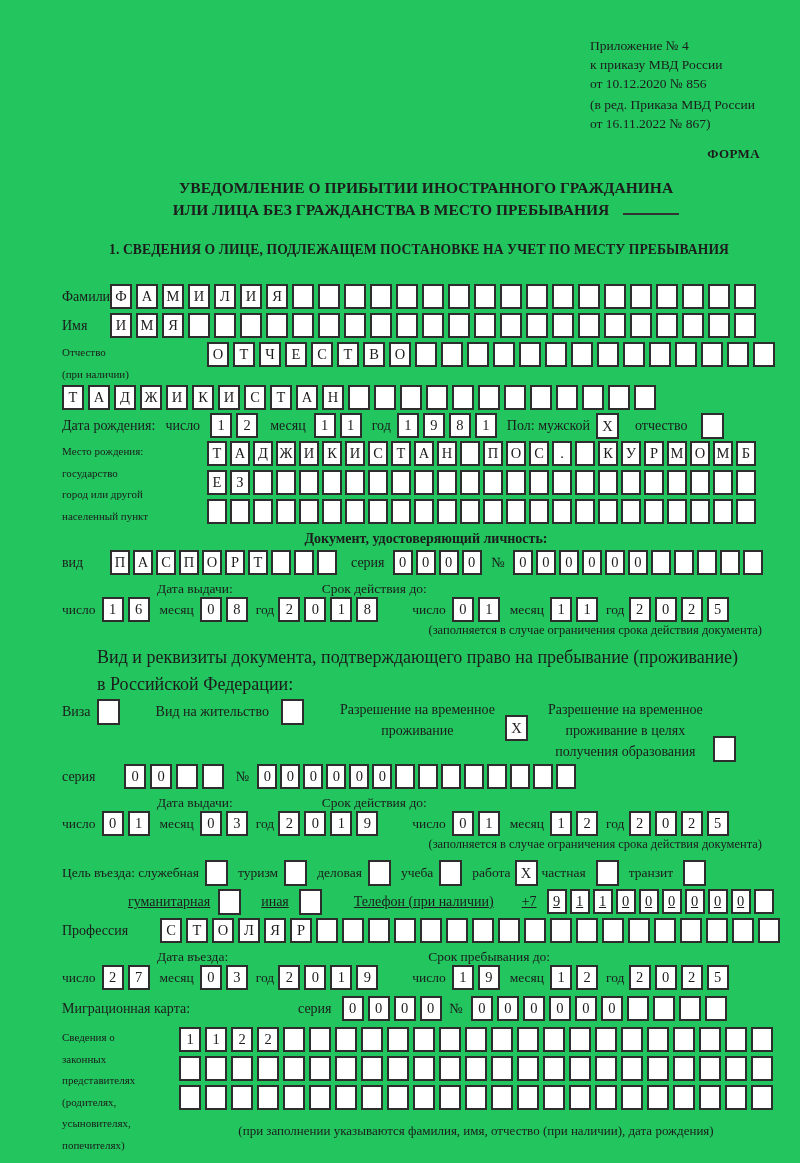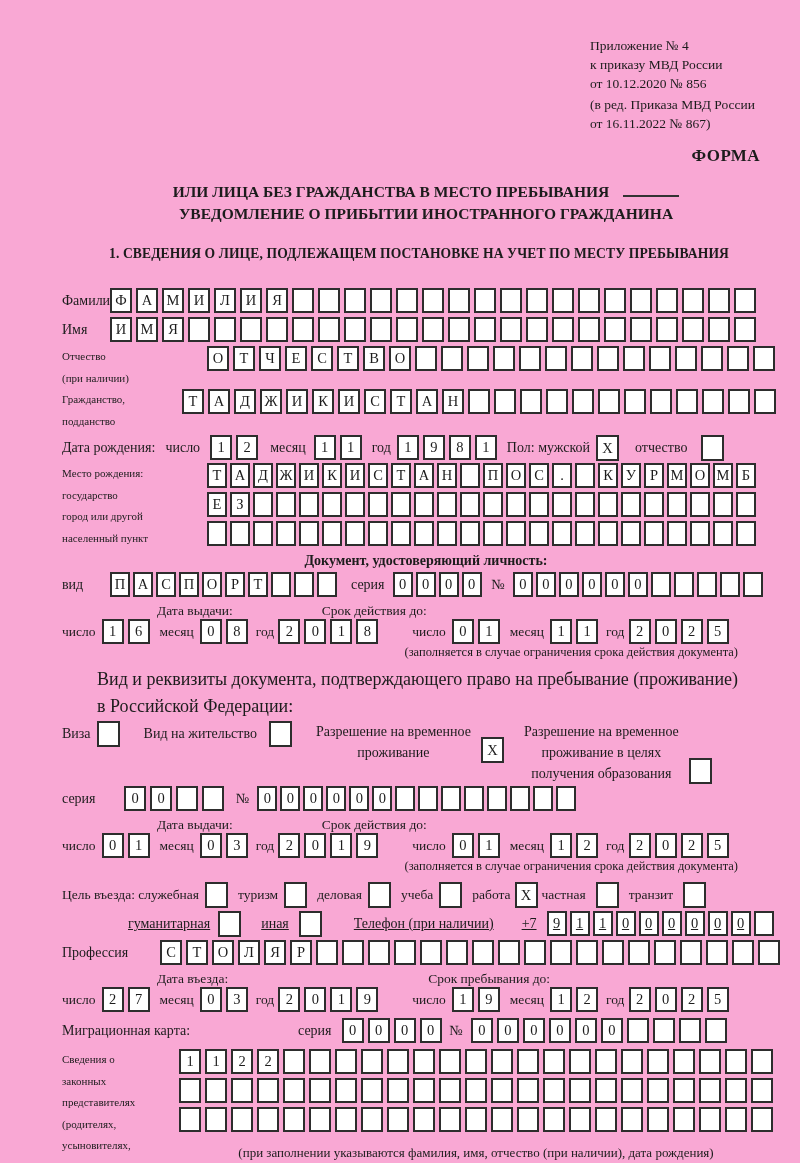--- a/index.html
+++ b/index.html
@@ -1,24 +1,24 @@
 <!DOCTYPE html>
 <html><head>
 <meta charset="utf-8">
 <style>
   html,body{margin:0;padding:0;background:#fff;}
   .page{
     position:relative;width:800px;height:1163px;box-sizing:border-box;
-    padding:36px 10px 0 62px;background:#f9a8d4;color:#1c1c1c;
+    padding:36px 10px 0 62px;background:#22c55e;color:#1c1c1c;
     font-family:"Liberation Serif","DejaVu Serif",serif;overflow:hidden;
   }
   
   .annex{width:176px;margin-left:auto;margin-right:24px;font-size:13.5px;line-height:19px;}
   .annex div{white-space:nowrap;}
-  .form-label{text-align:right;margin:13px 30px 0 0;font-weight:bold;font-size:17px;letter-spacing:.4px;}
+  .form-label{text-align:right;margin:13px 30px 0 0;font-weight:bold;font-size:13px;letter-spacing:.4px;}
   .title{margin-top:15px;text-align:center;font-weight:bold;font-size:15.5px;line-height:22px;}
   .u-line{display:inline-block;width:56px;border-bottom:2.5px solid #333;height:12px;margin-left:14px;}
   .sec-h{margin-top:21px;font-weight:bold;font-size:13.6px;white-space:nowrap;text-align:center;margin-left:-14px;letter-spacing:.1px;}
   
   .row{display:flex;align-items:flex-start;margin-top:4px;flex-wrap:nowrap;}
   .lbl{font-size:14px;line-height:25px;flex:none;white-space:nowrap;}
   .lbl13{font-size:13.5px;line-height:25px;flex:none;white-space:nowrap;}
   .lblcol{flex:none;font-size:11px;line-height:21.5px;}
   .lblcol span{display:block;white-space:nowrap;}
   .cells{display:flex;flex:none;gap:4px;}
@@ -37,44 +37,44 @@
   .intro{font-size:18px;line-height:26px;margin-top:1px;margin-left:35px;}
   .opt{display:flex;align-items:flex-end;flex:none;}
   .optcol{font-size:14px;line-height:21px;flex:none;}
   .optcol span{display:block;text-align:center;white-space:nowrap;}
   .doc-h{margin-top:2px;text-align:center;font-weight:bold;font-size:14px;line-height:19px;}
   .rep-note{margin-top:13px;text-align:center;font-size:13px;}
   
   .w48{width:48px;}.w62{width:62px;}.w98{width:98px;}.w117{width:117px;}.w120{width:120px;}.w145{width:145px;}.w170{width:170px;}
   .ml4{margin-left:4px;}.ml6{margin-left:6px;}.ml8{margin-left:8px;}.ml10{margin-left:10px;}
   .ml12{margin-left:12px;}.ml14{margin-left:14px;}.ml16{margin-left:16px;}.ml20{margin-left:20px;}
-  .ml24{margin-left:24px;}.ml28{margin-left:28px;}.ml32{margin-left:32px;}.ml34{margin-left:34px;}
+  .ml24{margin-left:36px;}.ml28{margin-left:28px;}.ml32{margin-left:32px;}.ml34{margin-left:34px;}
   .ml66{margin-left:66px;}.ml95{margin-left:95px;}.ml200{margin-left:200px;}.ml215{margin-left:89px;}
-  .mla{margin-left:auto;}.mr40{margin-right:52px;}
+  .mla{margin-left:auto;}.mr40{margin-right:28px;}
   .mt0{margin-top:0;}.mt2{margin-top:2px;}.mt3{margin-top:3px;}.mt6{margin-top:6px;}.mt8{margin-top:8px;}.mt26{margin-top:26px;}
   .lh26{line-height:26px;}
 </style>
 </head>
 <body>
 
 <div class="page">
 
   <div class="annex">
     <div>Приложение № 4</div>
     <div>к приказу МВД России</div>
     <div>от 10.12.2020 № 856</div>
     <div class="mt2">(в ред. Приказа МВД России</div>
     <div>от 16.11.2022 № 867)</div>
   </div>
 
   <div class="form-label">ФОРМА</div>
 
   <div class="title">
+    <div>УВЕДОМЛЕНИЕ О ПРИБЫТИИ ИНОСТРАННОГО ГРАЖДАНИНА</div>
     <div><span>ИЛИ ЛИЦА БЕЗ ГРАЖДАНСТВА В МЕСТО ПРЕБЫВАНИЯ</span><span class="u-line"></span></div>
-    <div>УВЕДОМЛЕНИЕ О ПРИБЫТИИ ИНОСТРАННОГО ГРАЖДАНИНА</div>
   </div>
 
   <div class="sec-h">1. СВЕДЕНИЯ О ЛИЦЕ, ПОДЛЕЖАЩЕМ ПОСТАНОВКЕ НА УЧЕТ ПО МЕСТУ ПРЕБЫВАНИЯ</div>
 
   <div class="row mt26">
     <span class="lbl w48">Фамилия</span>
     <span class="cells">
         <span class="cell">Ф</span>
         <span class="cell">А</span>
         <span class="cell">М</span>
@@ -159,24 +159,20 @@
         <span class="cell"></span>
         <span class="cell"></span>
         <span class="cell"></span>
         <span class="cell"></span>
         <span class="cell"></span>
         <span class="cell"></span>
       </span>
   </div>
 
   <div class="row mt0">
-    <span class="lblcol w120">
-      <span>Гражданство,</span>
-      <span>подданство</span>
-    </span>
     <span class="cells">
         <span class="cell">Т</span>
         <span class="cell">А</span>
         <span class="cell">Д</span>
         <span class="cell">Ж</span>
         <span class="cell">И</span>
         <span class="cell">К</span>
         <span class="cell">И</span>
         <span class="cell">С</span>
         <span class="cell">Т</span>

